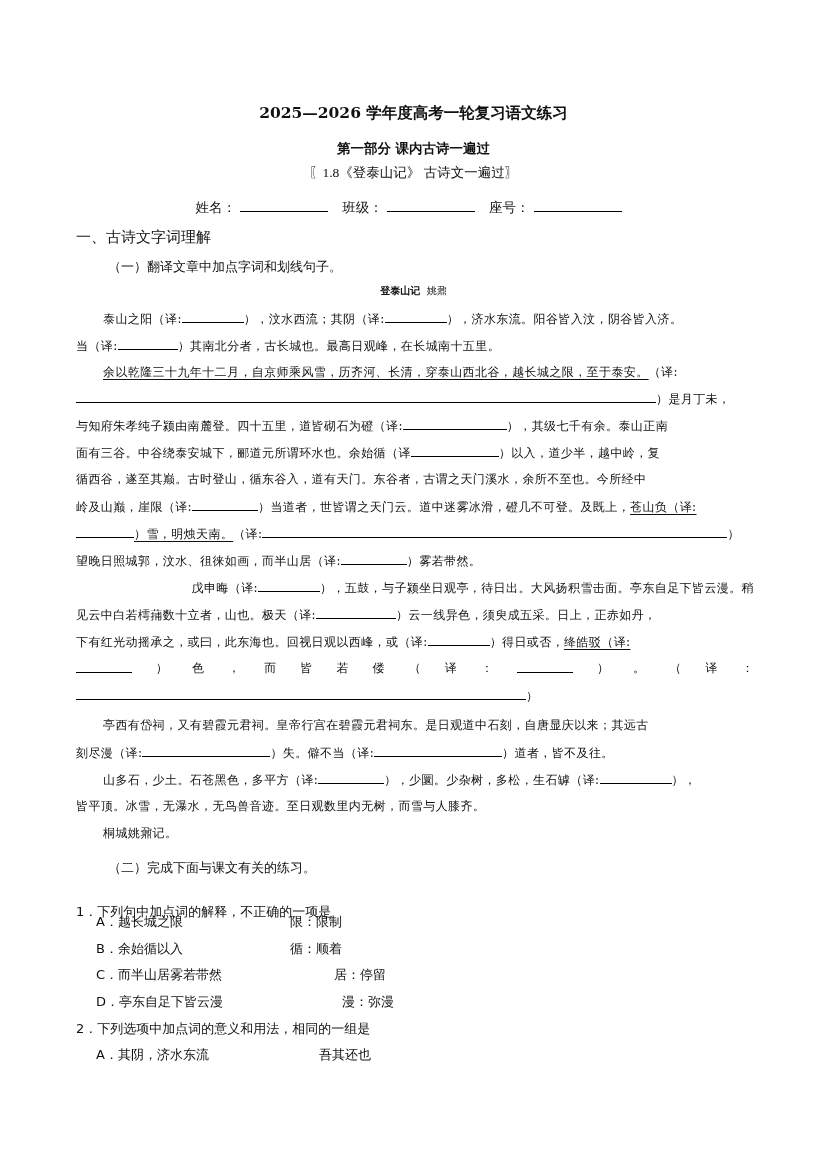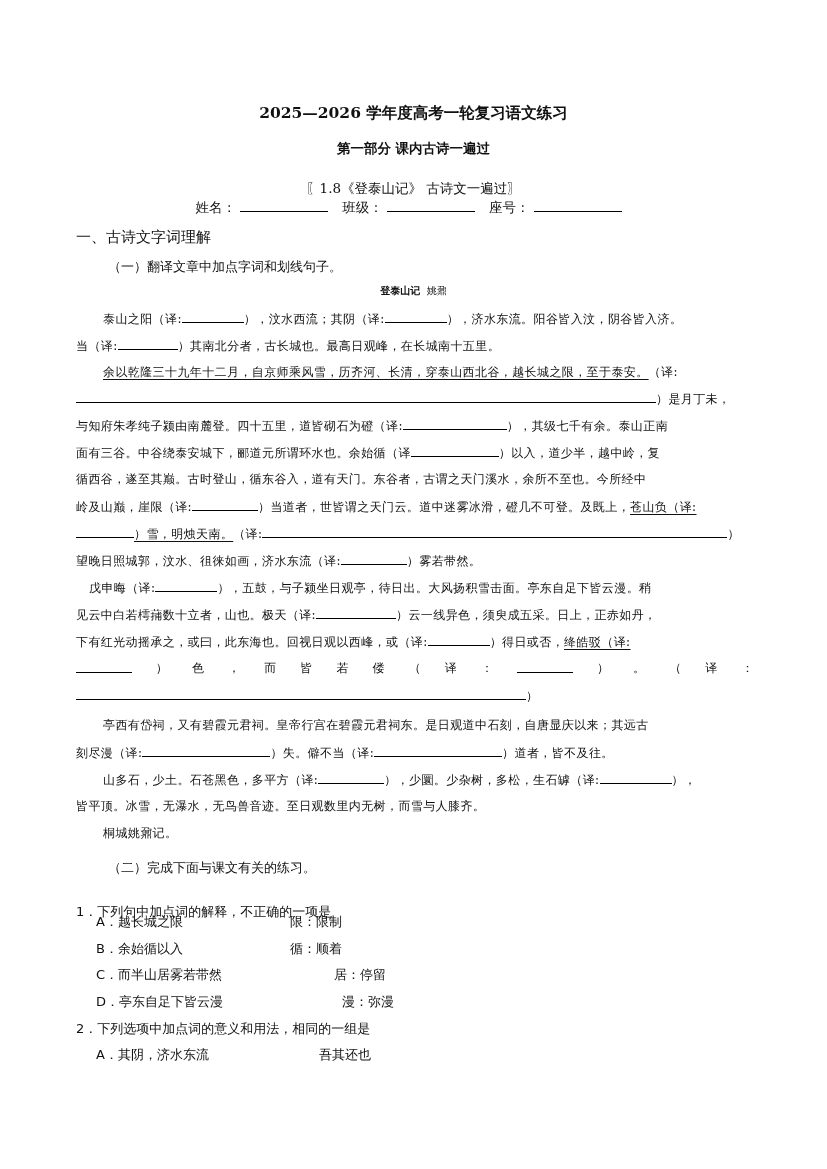--- a/index.html
+++ b/index.html
@@ -4,21 +4,21 @@
 <style>
   html, body { margin: 0; padding: 0; background: #ffffff; }
   body { width: 827px; height: 1169px; position: relative; overflow: hidden; color: #111; }
   .page { position: absolute; left: 0; top: 0; width: 827px; height: 1169px; }
   .serif { font-family: "DejaVu Serif", "Liberation Serif", serif; }
   .sans { font-family: "DejaVu Sans", "Liberation Sans", sans-serif; }
   .kai { font-family: "DejaVu Serif", "Liberation Serif", serif; }
   .center { position: absolute; left: 0; width: 827px; text-align: center; white-space: nowrap; }
   .title { top: 103px; font-size: 15.5px; font-weight: bold; }
   .subtitle { top: 140px; font-size: 13.5px; font-weight: bold; }
-  .unit { top: 180px; font-size: 13.5px; }
+  .unit { top: 164px; font-size: 13.5px; font-family: Liberation Serif, serif; }
   .student { top: 199px; font-size: 13.5px; }
   .student .blank { display: inline-block; width: 88px; border-bottom: 1px solid #000; height: 12px; vertical-align: baseline; margin: 0 10px 0 4px; }
   .line { position: absolute; left: 76px; width: 678px; white-space: nowrap; font-size: 13px; }
   .sec1 { top: 228px; font-size: 15px; }
   .sub1 { top: 258px; left: 108px; font-size: 13px; }
   .ptitle { top: 284px; font-size: 10px; }
   .ptitle b { font-weight: bold; }
   .para { font-size: 12px; letter-spacing: 0.4px; }
   .bl { display: inline-block; border-bottom: 1px solid #000; height: 12px; vertical-align: baseline; }
   .ul { text-decoration: underline; text-underline-offset: 3px; }
@@ -67,24 +67,24 @@
     <span>面有三谷。中谷绕泰安城下，郦道元所谓环水也。余始循（译</span><span class="bl" style="width:88px"></span><span>）以入，道少半，越中岭，复</span>
   </div>
   <div class="line kai para" style="top:471px;">循西谷，遂至其巅。古时登山，循东谷入，道有天门。东谷者，古谓之天门溪水，余所不至也。今所经中</div>
   <div class="line kai para" style="top:498px;">
     <span>岭及山巅，崖限（译:</span><span class="bl" style="width:66px"></span><span>）当道者，世皆谓之天门云。道中迷雾冰滑，磴几不可登。及既上，</span><span class="ul">苍山负（译:</span>
   </div>
   <div class="line kai para" style="top:525px;">
     <span class="bl" style="width:58px"></span><span class="ul">）雪，明烛天南。</span><span>（译:</span><span class="bl" style="width:465px"></span><span>）</span>
   </div>
   <div class="line kai para" style="top:552px;">
-    <span>望晚日照城郭，汶水、徂徕如画，济水东流（译:</span><span class="bl" style="width:66px"></span><span>）雾若带然。</span>
+    <span>望晚日照城郭，汶水、徂徕如画，而半山居（译:</span><span class="bl" style="width:66px"></span><span>）雾若带然。</span>
   </div>
 
-  <div class="line kai para" style="top:579px; left:89px; width:651px;">
+  <div class="line kai para" style="top:579px; left:103px; width:651px;text-align:right;">
     <span>戊申晦（译:</span><span class="bl" style="width:62px"></span><span>），五鼓，与子颍坐日观亭，待日出。大风扬积雪击面。亭东自足下皆云漫。稍</span>
   </div>
   <div class="line kai para" style="top:606px;">
     <span>见云中白若樗蒱数十立者，山也。极天（译:</span><span class="bl" style="width:80px"></span><span>）云一线异色，须臾成五采。日上，正赤如丹，</span>
   </div>
   <div class="line kai para" style="top:633px;">
     <span>下有红光动摇承之，或曰，此东海也。回视日观以西峰，或（译:</span><span class="bl" style="width:62px"></span><span>）得日或否，</span><span class="ul">绛皓驳（译:</span>
   </div>
   <div class="line kai para j" style="top:660px;">
     <span class="bl" style="width:56px"></span>

